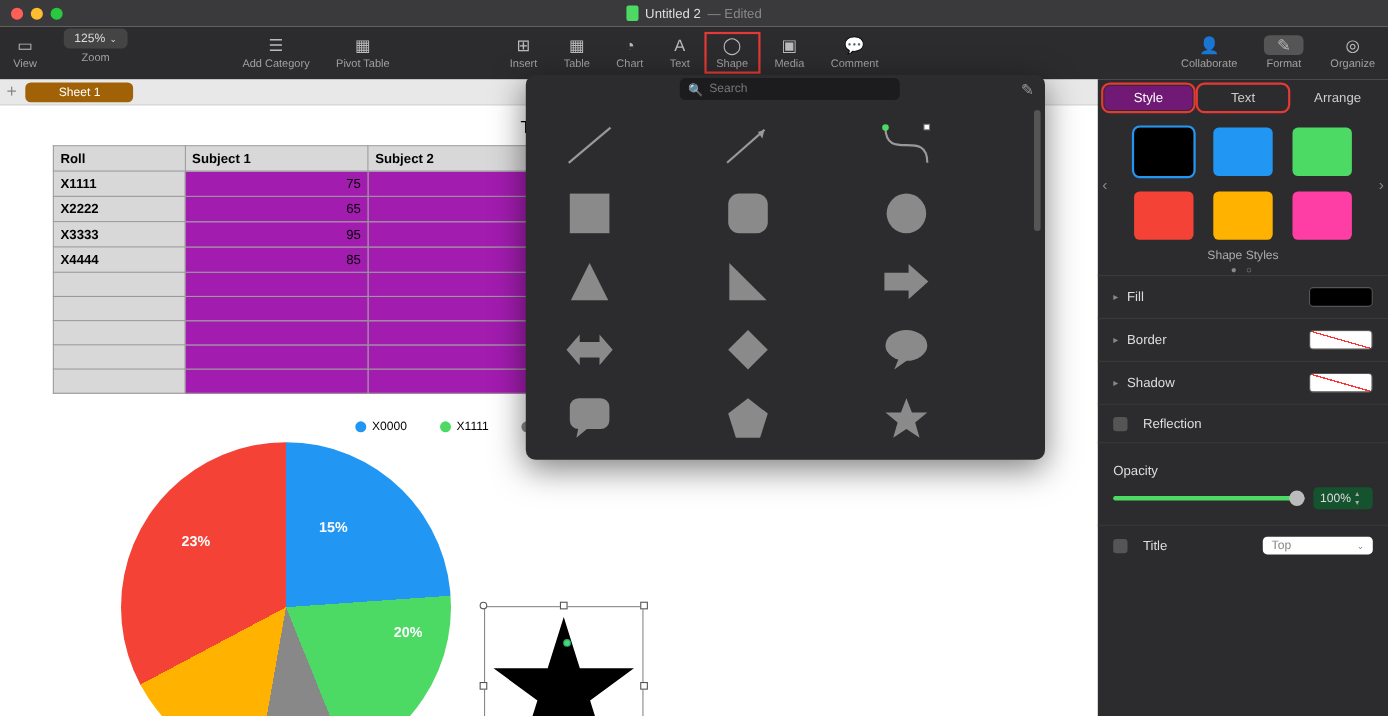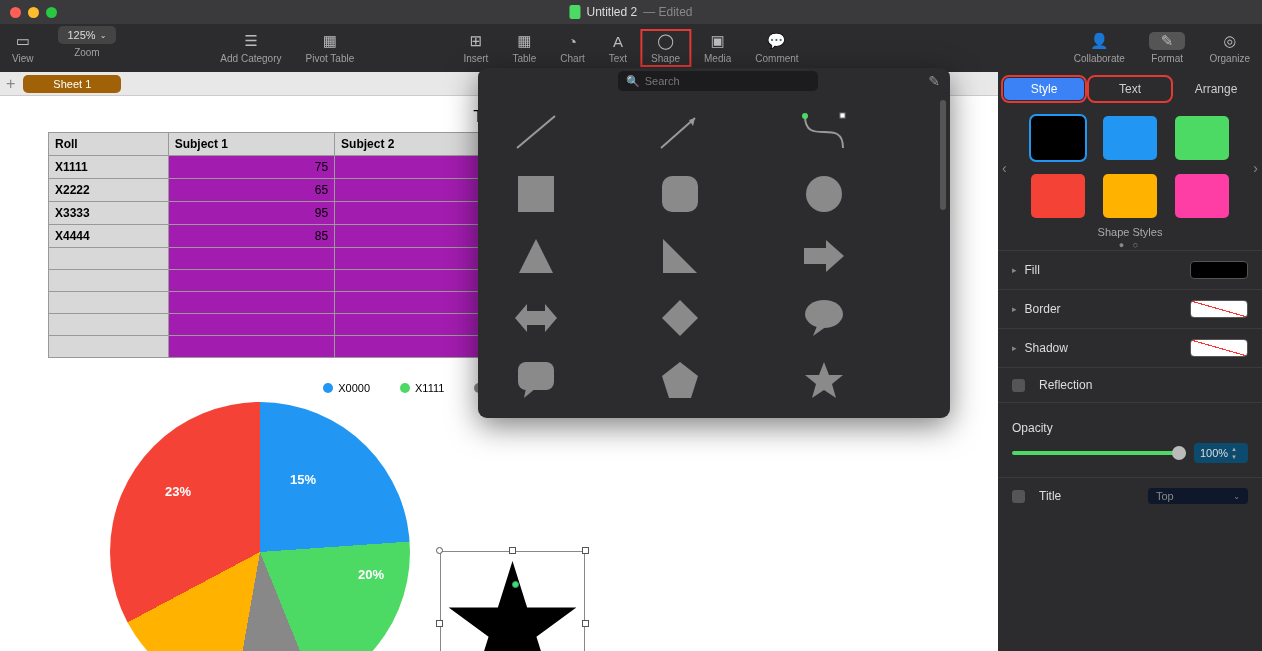--- a/index.html
+++ b/index.html
@@ -74,44 +74,44 @@
 .cat-item.active { background: #4cd964; color: #fff; }
 .shape-grid { flex: 1; display: grid; grid-template-columns: repeat(3, 1fr); gap: 14px 20px; padding: 14px 30px; align-content: start; }
 .shape-cell { width: 56px; height: 48px; display: flex; align-items: center; justify-content: center; color: #999; cursor: pointer; }
 .shp { fill: #8a8a8a; }
 .pop-scroll { position: absolute; right: 4px; top: 6px; width: 6px; height: 110px; background: #555; border-radius: 3px; }
 
 
 .inspector { position: absolute; top: 72px; right: 0; width: 264px; bottom: 0; background: #2c2c2e; color: #ddd; font-size: 12px; }
 .insp-tabs { display: flex; height: 26px; align-items: center; padding: 0 6px; gap: 6px; margin-top: 4px; }
 .insp-tab { flex: 1; text-align: center; padding: 4px; border-radius: 5px; cursor: pointer; color: #ccc; }
-.insp-tab.active { background: #3b82f6; color: #fff; }
+.insp-tab.active { background: #701a75; color: #fff; }
 .insp-tab.hl { outline: 2px solid #e53935; outline-offset: 1px; }
 .swatch-row { display: flex; gap: 18px; justify-content: center; margin: 14px 0 8px; }
 .swatch { width: 54px; height: 44px; border-radius: 5px; cursor: pointer; }
 .swatch.sel { outline: 2px solid #2196f3; }
 .pager-arrows { position: relative; }
 .pa-l, .pa-r { position: absolute; top: 44px; color: #888; font-size: 14px; cursor: pointer; }
 .pa-l { left: 4px; } .pa-r { right: 4px; }
 .section-title { text-align: center; color: #aaa; margin: 6px 0 2px; font-size: 11px; }
 .page-dots { text-align: center; color: #888; font-size: 9px; letter-spacing: 3px; }
 .prop-row { display: flex; align-items: center; padding: 10px 14px; border-top: 1px solid #3a3a3a; gap: 8px; }
 .disclosure { color: #888; font-size: 9px; }
 .prop-label { flex: 1; }
 .mini-swatch { width: 58px; height: 18px; border-radius: 4px; border: 1px solid #555; }
 .mini-swatch.none { background: linear-gradient(to top right, #fff 0% 48%, #f33 48% 52%, #fff 52% 100%); }
 .mini-swatch.black { background: #000; }
 .checkbox { width: 13px; height: 13px; border-radius: 3px; background: #555; margin-right: 6px; }
 .opacity-block { padding: 18px 14px 14px; border-top: 1px solid #3a3a3a; }
 .slider-row { display: flex; align-items: center; gap: 8px; margin-top: 8px; }
 .slider { flex: 1; height: 4px; background: #4cd964; border-radius: 2px; position: relative; }
 .slider .thumb { position: absolute; right: 0; top: -5px; width: 14px; height: 14px; border-radius: 50%; background: #bbb; }
-.pct-box { width: 54px; background: #0c4a6e; border-radius: 4px; padding: 2px 6px; text-align: right; font-size: 11px; display: flex; align-items: center; }
+.pct-box { width: 54px; background: #14532d; border-radius: 4px; padding: 2px 6px; text-align: right; font-size: 11px; display: flex; align-items: center; }
 .stepper { display: flex; flex-direction: column; margin-left: 4px; font-size: 7px; color: #aaa; }
-.select-pill { background: #0f172a; border-radius: 4px; padding: 2px 8px; width: 100px; color: #888; display: flex; justify-content: space-between; align-items: center; font-size: 11px; }
+.select-pill { background: #ffffff; border-radius: 4px; padding: 2px 8px; width: 100px; color: #888; display: flex; justify-content: space-between; align-items: center; font-size: 11px; }
 </style>
 </head>
 <body>
 
 <div class="titlebar">
   <div class="traffic-lights">
     <div class="tl red"></div>
     <div class="tl yellow"></div>
     <div class="tl green"></div>
   </div>

